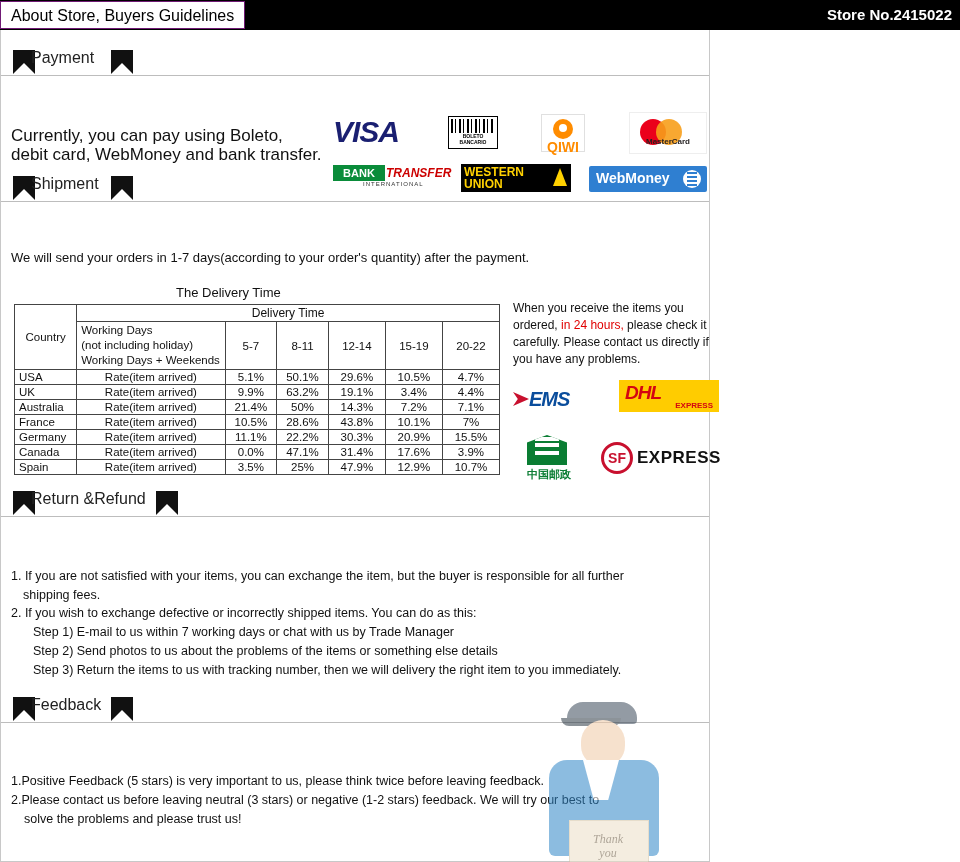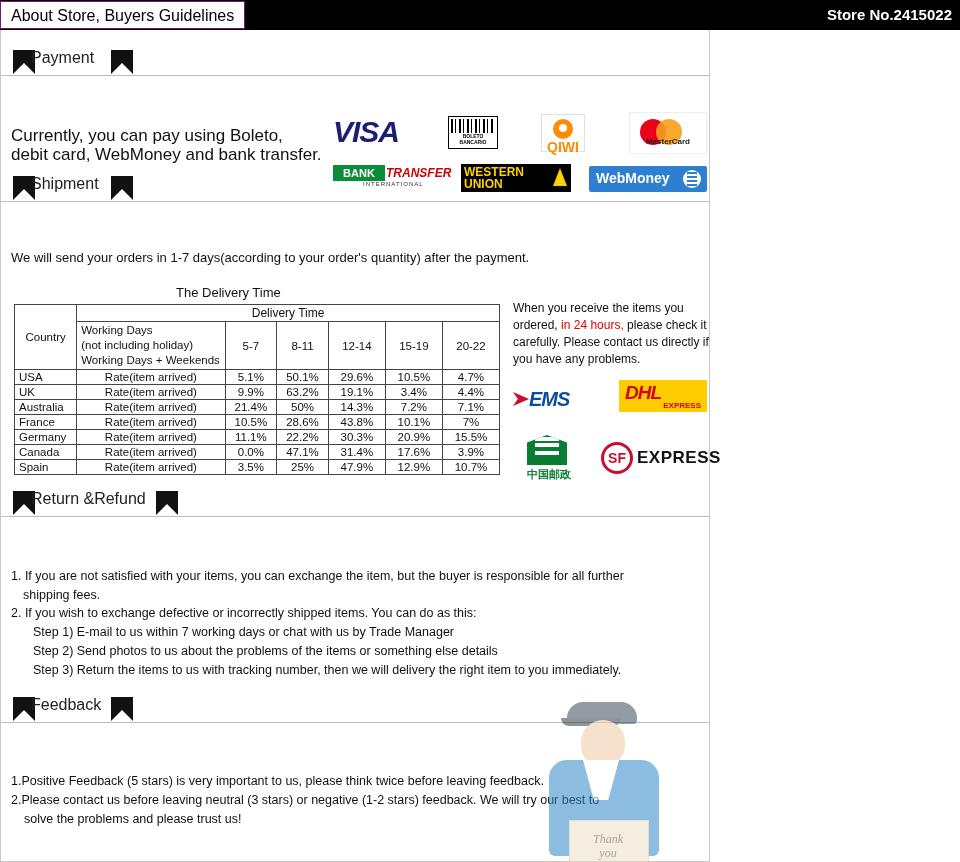--- a/index.html
+++ b/index.html
@@ -126,21 +126,21 @@
     position:absolute;left:512px;top:270px;width:196px;font-size:12px;line-height:17px;color:#111;
   }
   .right-note .red{color:#e00000;}
 
   
   .ems{position:absolute;left:512px;top:356px;width:78px;height:26px;}
   .ems .et{position:absolute;left:16px;top:2px;font-size:20px;font-style:italic;font-weight:bold;
     color:#0a4d9c;letter-spacing:-1px;}
   .ems .ea{position:absolute;left:0;top:6px;width:16px;height:14px;background:#c8102e;
     clip-path:polygon(0 0,100% 50%,0 100%,30% 50%);}
-  .dhl{position:absolute;left:618px;top:350px;width:88px;height:32px;background:#ffcc00;}
+  .dhl{position:absolute;left:618px;top:350px;width:88px;height:32px;background:#ffcc00;padding-left:12px;}
   .dhl .dt2{position:absolute;left:6px;top:2px;font-size:19px;font-weight:bold;font-style:italic;
     color:#d40511;letter-spacing:-1px;}
   .dhl .de{position:absolute;right:6px;top:21px;font-size:8px;font-weight:bold;color:#d40511;}
   .chpost{position:absolute;left:512px;top:405px;width:72px;height:48px;}
   .chpost .cp1{position:absolute;left:14px;top:0;width:40px;height:30px;background:#0a7d33;
     clip-path:polygon(50% 0,100% 25%,100% 100%,0 100%,0 25%);}
   .chpost .cp1:after{content:"";position:absolute;left:8px;top:8px;width:24px;height:4px;background:#fff;
     box-shadow:0 8px 0 #fff,0 -6px 0 #fff;}
   .chpost .cp2{position:absolute;left:0;right:0;top:32px;text-align:center;font-size:11px;
     color:#0a7d33;font-weight:bold;}

